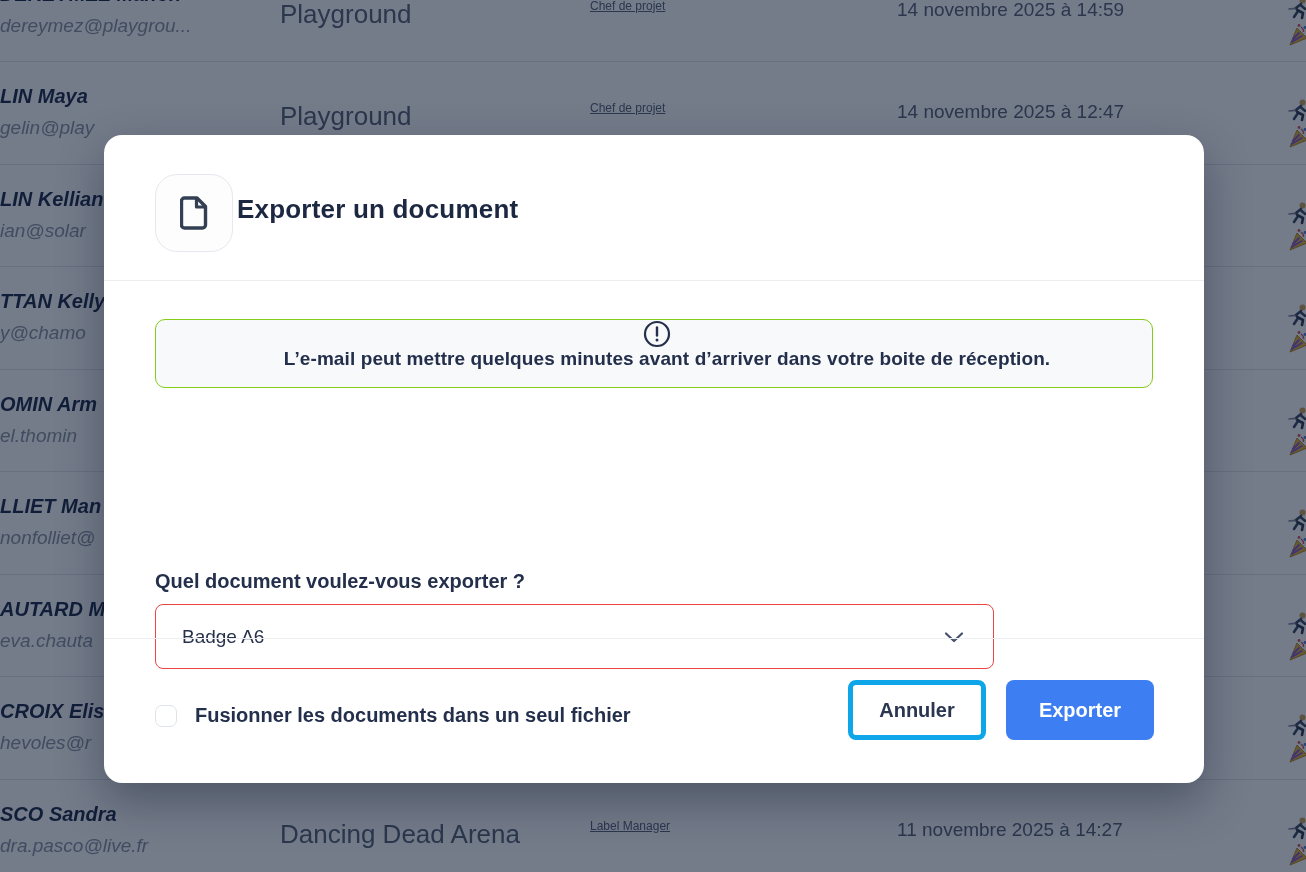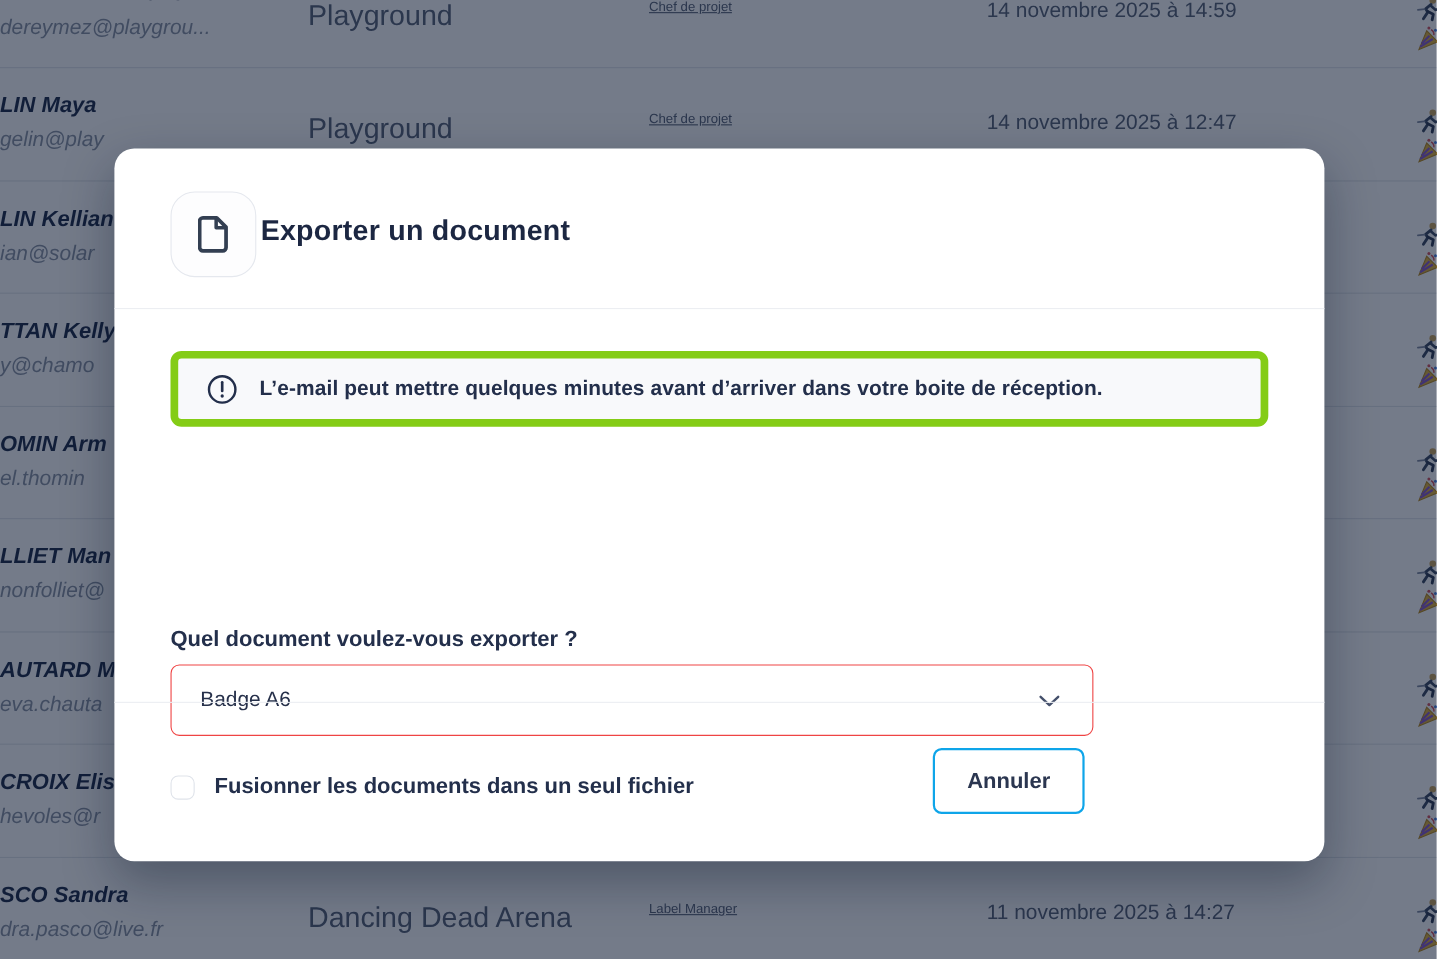--- a/index.html
+++ b/index.html
@@ -31,22 +31,22 @@
 
   .modal-header { position:relative; height:146px; border-bottom:1px solid #eceef2; }
   .doc-badge { position:absolute; left:51px; top:39px; width:78px; height:78px;
     background:#fdfdfe; border:1px solid #e5e8ee; border-radius:22px;
     display:flex; align-items:center; justify-content:center; }
   .modal-title { position:absolute; left:133px; top:59px;
     font-size:26px; font-weight:700; color:#1c2742; letter-spacing:0.2px; }
 
   .modal-body { position:relative; }
   .notice-box { position:absolute; left:51px; top:38px; width:998px; height:69px;
-    background:#f8f9fb; border:7px solid #84cc16; border-radius:10px;
-    display:flex; align-items:center; padding-left:26px; }
+    background:#f8f9fb; border:1px solid #84cc16; border-radius:10px;
+    display:flex; align-items:center; padding-left:26px;flex-direction:column; }
   .notice-icon { flex:0 0 auto; margin-right:20px; display:flex; }
   .notice-text { font-size:19px; font-weight:600; color:#232f4b; letter-spacing:0.1px; }
 
   .question-label { position:absolute; left:51px; top:289px;
     font-size:20px; font-weight:700; color:#232f4b; }
 
   .select-box { position:absolute; left:51px; top:323px; width:839px; height:65px;
     background:#fff; border:1px solid #ef4444; border-radius:8px;
     display:flex; align-items:center; padding:0 26px; cursor:pointer; }
   .select-value { font-size:19px; color:#26304a; flex:1; }
@@ -58,21 +58,21 @@
     background:#fff; flex:0 0 auto; }
   .checkbox-label { margin-left:18px; font-size:20px; font-weight:700; color:#232f4b; }
 
   .modal-footer { position:absolute; left:0; right:0; top:503px; bottom:0;
     border-top:1px solid #eceef2; }
   .btn { position:absolute; top:41px; height:60px; border-radius:8px;
     font-family:"Liberation Sans", sans-serif;
     font-size:20px; font-weight:700; cursor:pointer;
     display:flex; align-items:center; justify-content:center; }
   .btn-cancel { left:744px; width:138px; background:#fff;
-    border:2px solid #0ea5e9; color:#2b3650; }
+    border:5px solid #0ea5e9; color:#2b3650; }
   .btn-export { left:902px; width:148px; background:#3d7ff2;
     border:none; color:#ffffff; }
 </style>
 </head>
 <body>
 
 <div class="table-layer">
   <div class="rows">
   <div class="table-row">
     <div class="cell-name">DEREYMEZ Manon</div>
@@ -348,15 +348,16 @@
     </div>
 
     <div class="checkbox-row">
       <span class="checkbox"></span>
       <span class="checkbox-label">Fusionner les documents dans un seul fichier</span>
     </div>
   </div>
 
   <div class="modal-footer">
     <button class="btn btn-cancel">Annuler</button>
+    <button class="btn btn-export">Exporter</button>
   </div>
 
 </div>
 
 </body></html>

